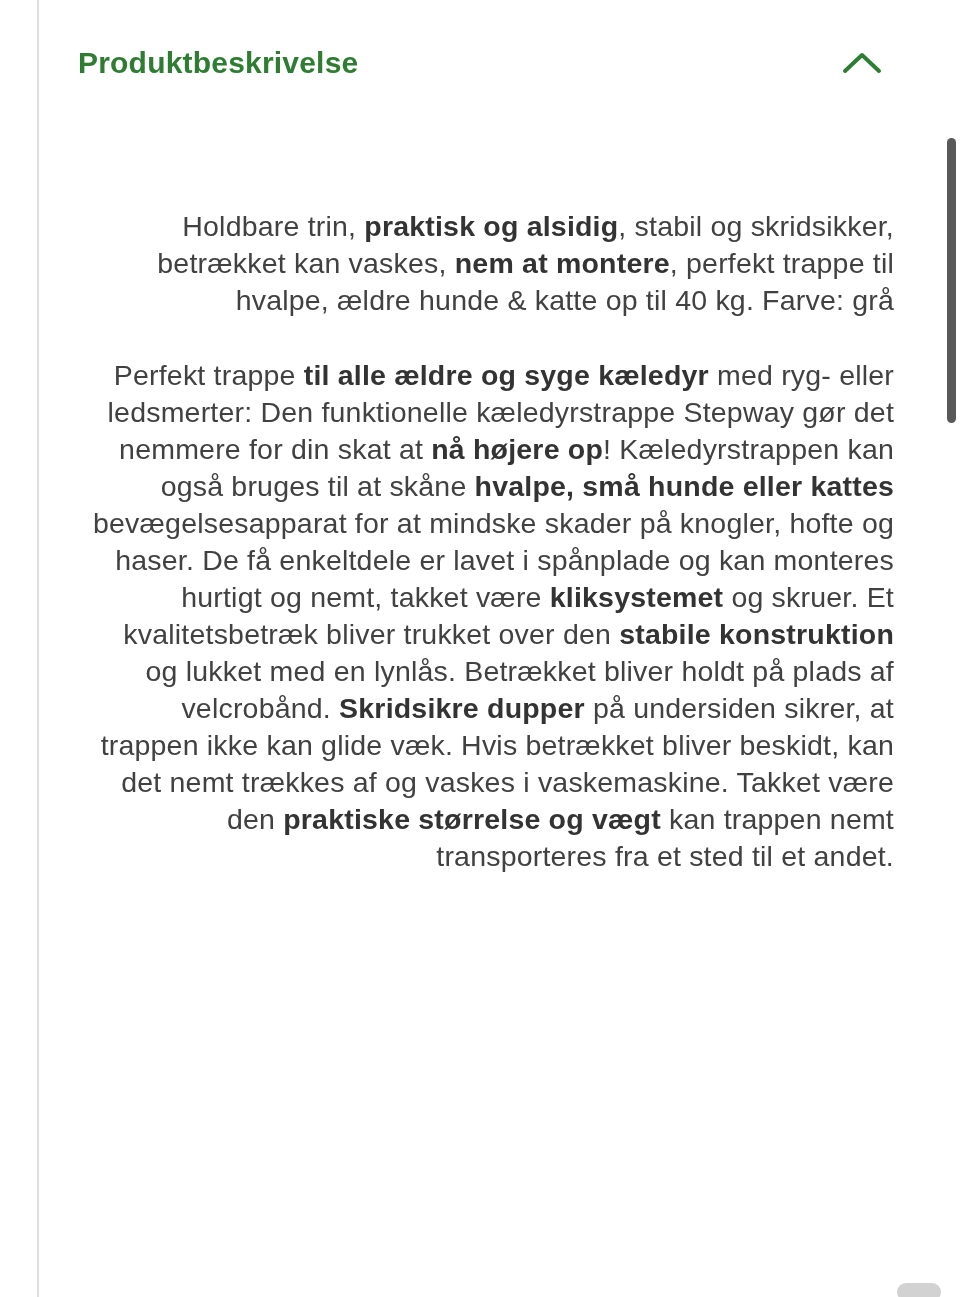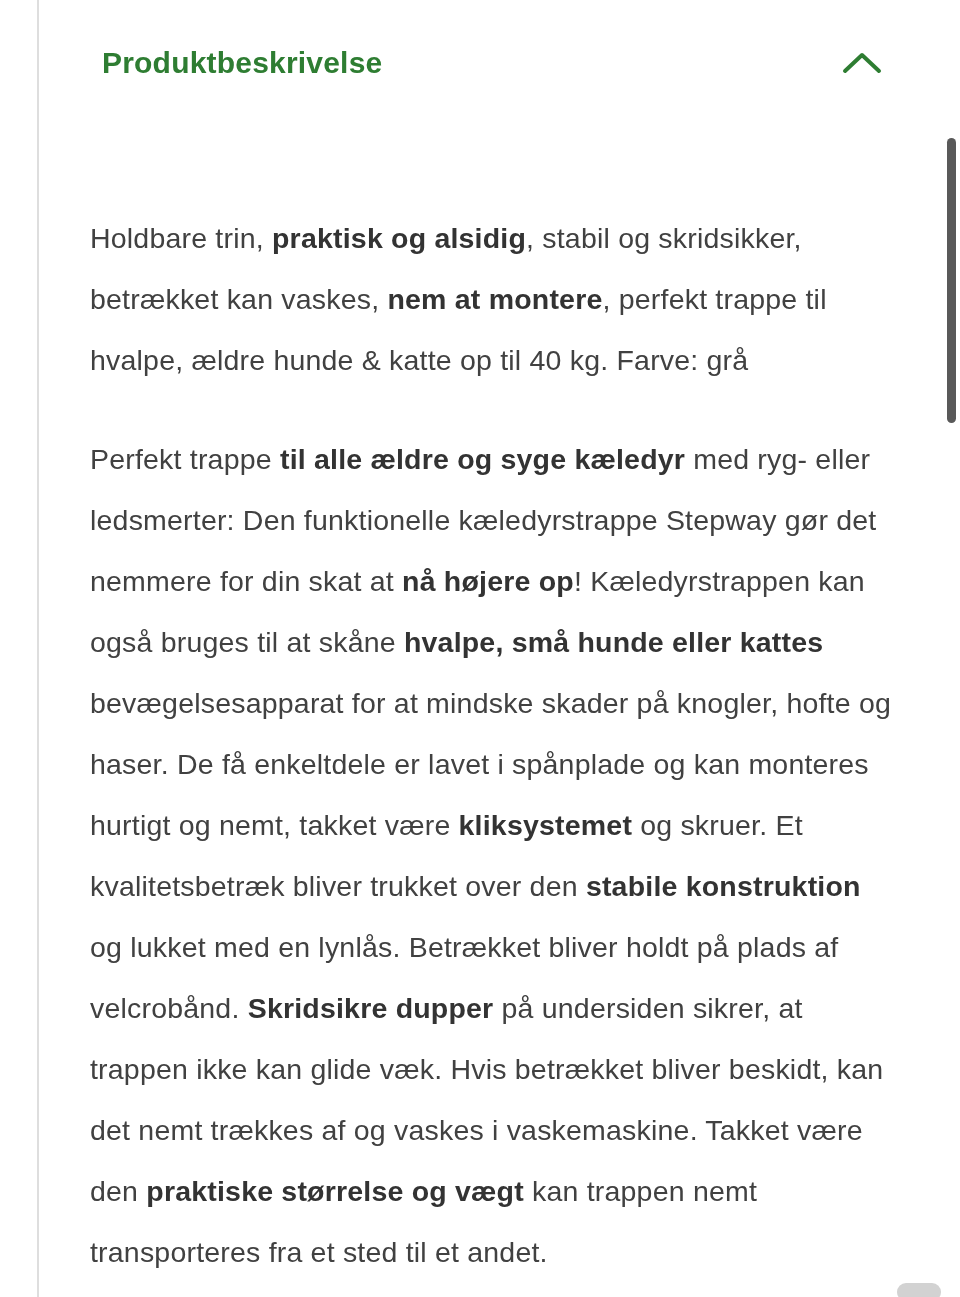--- a/index.html
+++ b/index.html
@@ -21,39 +21,40 @@
     background:#dedede;
   }
   .content{
     position:absolute;
     left:0;top:0;right:0;bottom:0;
   }
   .header{
     display:flex;
     align-items:center;
     justify-content:space-between;
-    padding:46px 78px 0 102px;
+    padding:46px 78px 0 78px;
     cursor:pointer;
   }
   .section-title{
     color:var(--accent);
     font-size:30px;
     font-weight:700;
     letter-spacing:0.2px;
   }
   .chevron{
     width:40px;
     height:26px;
     flex:0 0 auto;
   }
   .paragraphs{
     margin:128px 66px 0 90px;
     font-size:28.5px;
-    line-height:61px;
+    line-height:37px;
     letter-spacing:0.2px;
+    text-align:right;
   }
   .paragraphs p{
     margin-bottom:38px;
   }
   .paragraphs strong{
     font-weight:700;
     color:#333333;
   }
   .para-heading{
     font-weight:700;

